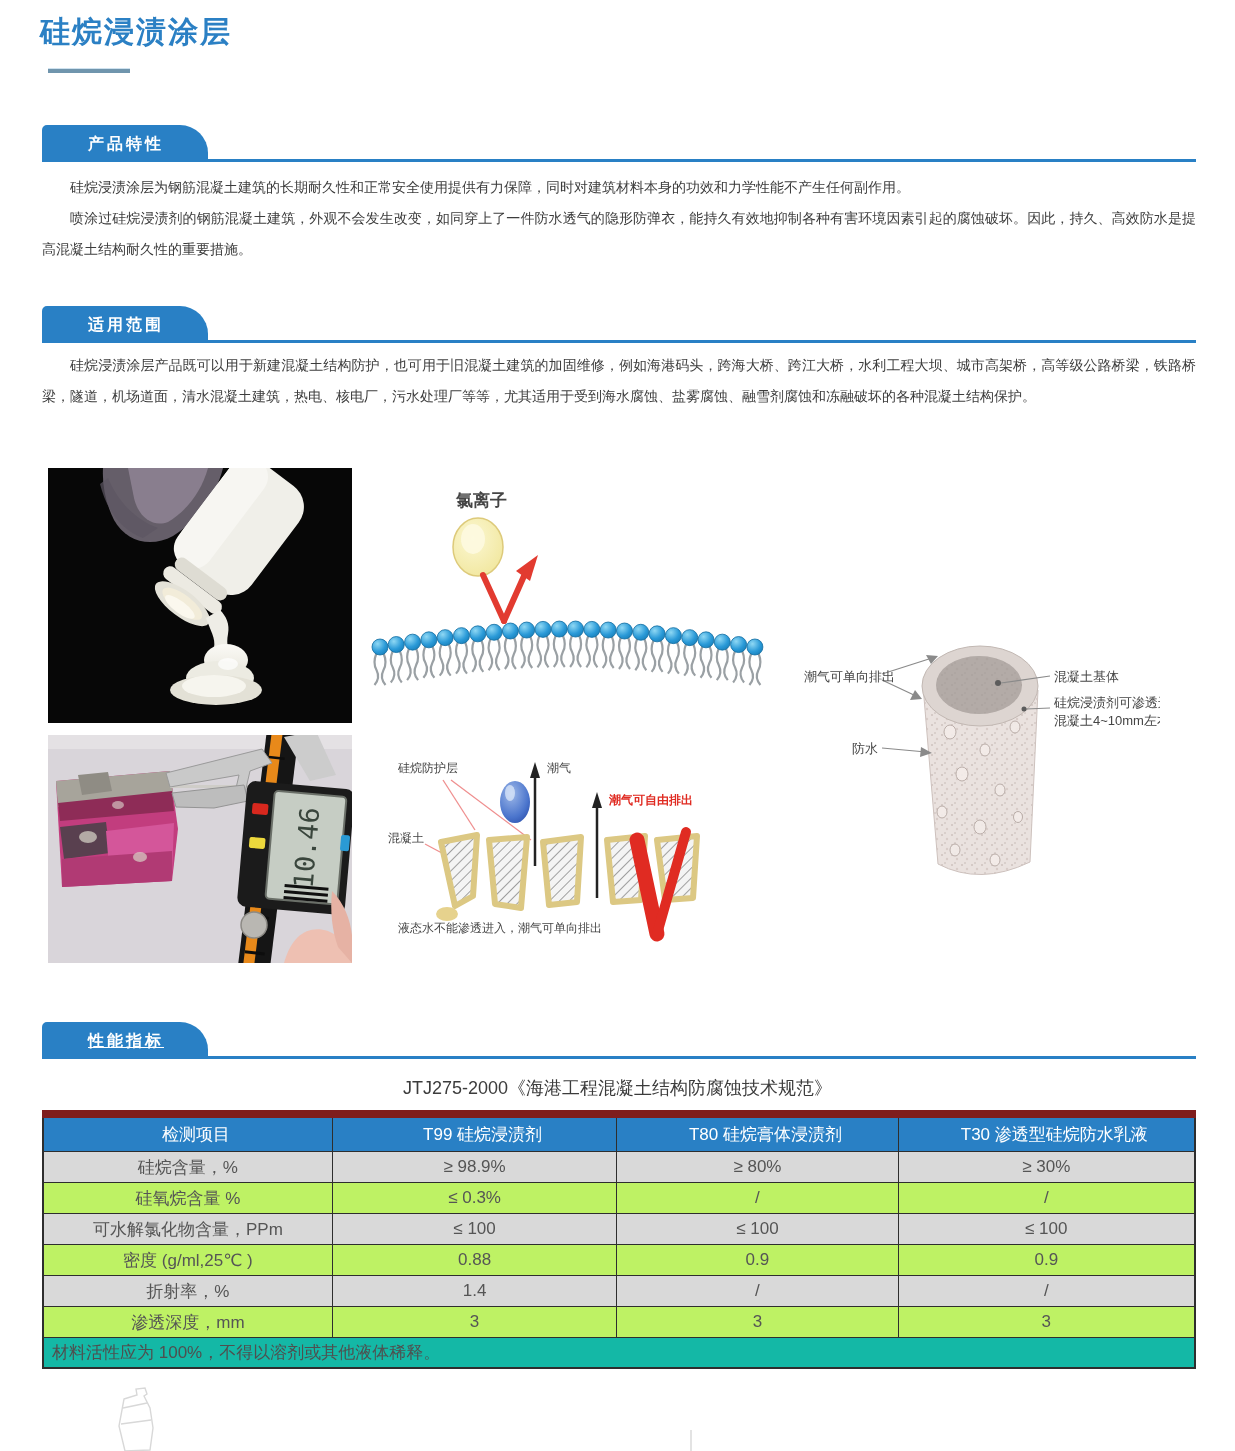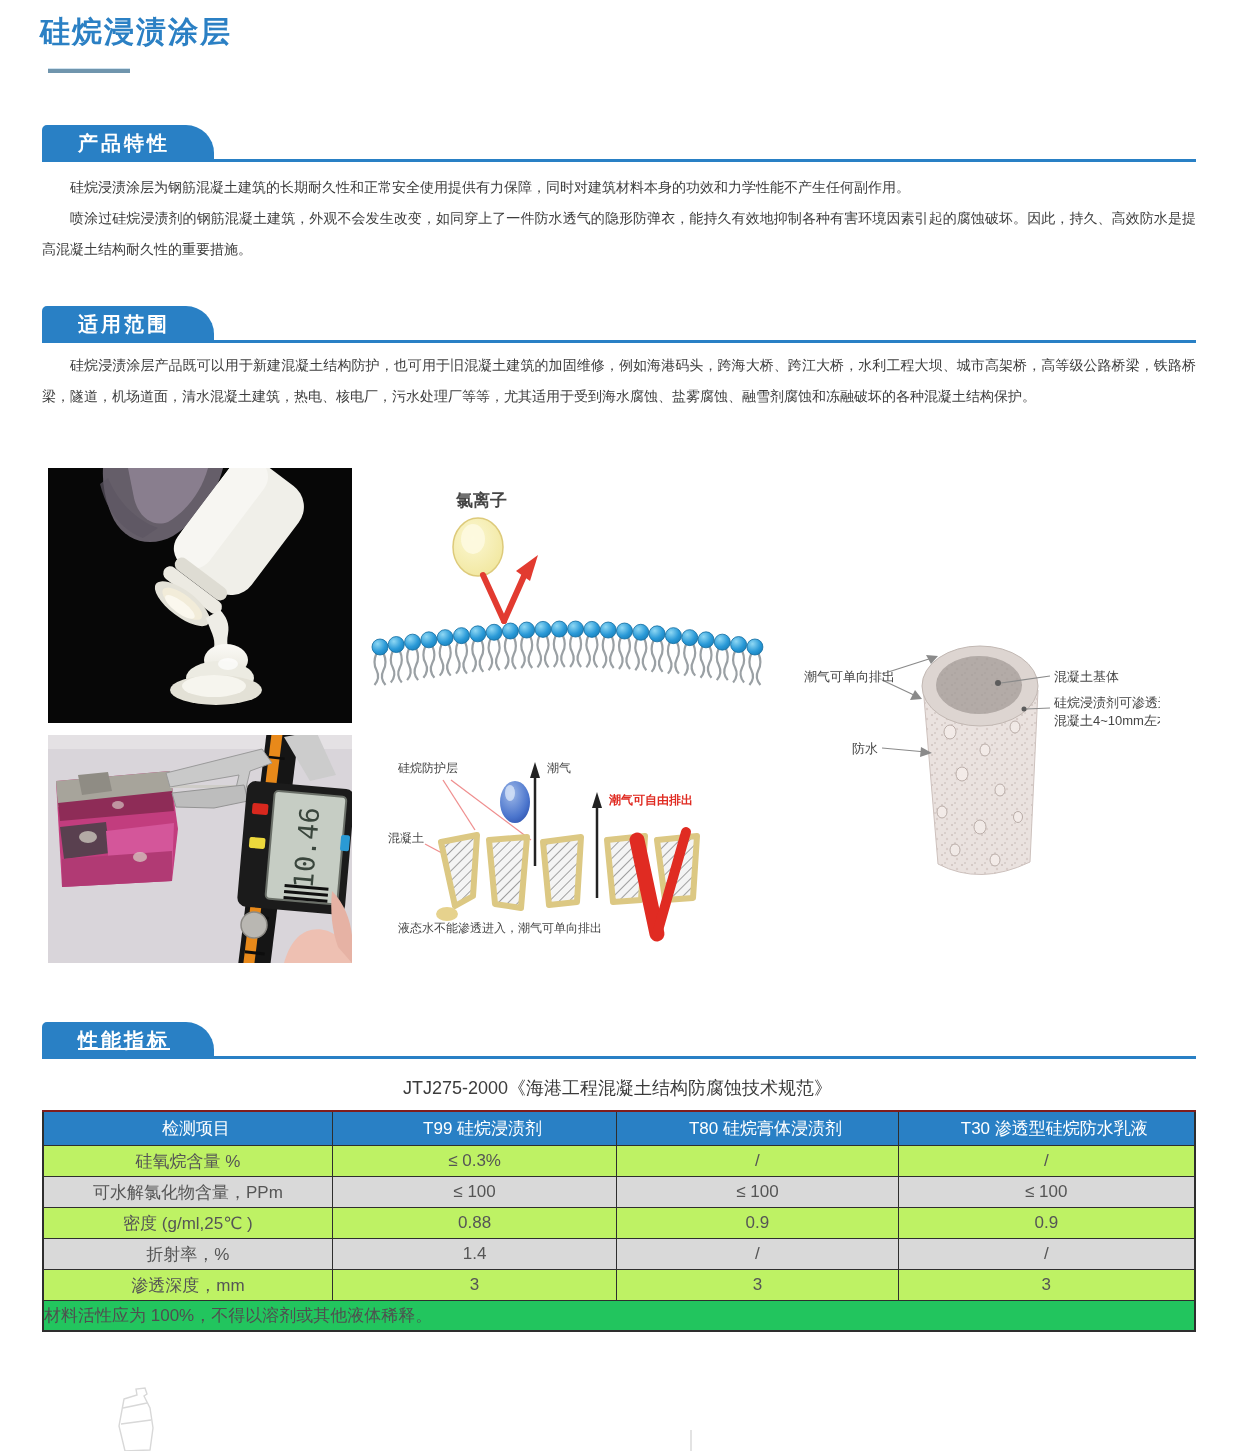--- a/index.html
+++ b/index.html
@@ -7,45 +7,45 @@
     position:relative; width:1235px; height:1451px; background:#ffffff;
     font-family:"Liberation Sans","DejaVu Sans",sans-serif; overflow:hidden;
   }
   .abs{position:absolute;}
   
   #page-title{left:40px; top:12px; font-size:30px; font-weight:bold; color:#2b80c4; letter-spacing:2px;}
   #title-dash{left:48px; top:68px; width:82px; height:4px; background:#7095ad; border-top:1px solid #cfe2ef;}
   
   .sec-tab{
     height:37px; line-height:37px; background:#2980c5; color:#ffffff;
-    font-size:20px; font-weight:bold; letter-spacing:3px;
-    padding:0 44px 0 36px; border-radius:5px 28px 0 0;
+    font-size:16px; font-weight:bold; letter-spacing:3px;
+    padding:0 44px 0 46px; border-radius:5px 28px 0 0;
   }
   .sec-rule{width:1154px; height:3px; background:#2980c5;}
   
   .body-text{
     width:1154px; color:#3c3c3c; font-size:14px; line-height:31px; text-align:justify;
   }
   .body-text p{margin:0; text-indent:2em;}
   
   .figure{overflow:hidden;}
   .diag-label{position:absolute; color:#454545; font-size:12px; white-space:nowrap;}
   .diag-label.small{font-size:13px;}
   .diag-label.red{color:#e02b22; font-weight:bold;}
   
   #std-title{left:0; top:1076px; width:1235px; text-align:center; font-size:18px; color:#3c3c3c;}
   #perf-table{left:42px; top:1110px; width:1154px; border-collapse:collapse; table-layout:fixed; font-size:17px; color:#555555;}
   #perf-table th, #perf-table td{
     border:1px solid #2e2e2e; text-align:center; padding:0; overflow:hidden; white-space:nowrap;
   }
   #perf-table{border:2px solid #2e2e2e;}
-  #perf-table thead th{background:#2980c5; color:#ffffff; height:33px; font-weight:normal; border-top:2px solid #7f1d1d;padding-left:16px;}
+  #perf-table thead th{background:#2980c5; color:#ffffff; height:33px; font-weight:normal; border-top:8px solid #7f1d1d;padding-left:16px;}
   #perf-table tbody td{height:30px; background:#bef264;}
   #perf-table tbody tr.gray td{background:#d9d9d9;}
-  #perf-table tfoot td{background:#22c55e; height:29px; text-align:left; color:#4f4f4f;}
+  #perf-table tfoot td{background:#14b8a6; height:29px; text-align:left; padding-left:8px; color:#4f4f4f;}
   
   #wm-line{left:690px; top:1430px; width:2px; height:21px; background:#e3e3e3;}
 </style>
 </head>
 <body>
 
 <div id="page">
 
   <div class="abs" id="page-title">硅烷浸渍涂层</div>
   <div class="abs" id="title-dash"></div>
@@ -339,20 +339,26 @@
   <table class="abs" id="perf-table">
     <thead>
       <tr>
         <th style="width:25.1%">检测项目</th>
         <th style="width:24.7%">T99 硅烷浸渍剂</th>
         <th style="width:24.4%">T80 硅烷膏体浸渍剂</th>
         <th style="width:25.8%">T30 渗透型硅烷防水乳液</th>
       </tr>
     </thead>
     <tbody>
+      <tr class="gray">
+        <td>硅烷含量，%</td>
+        <td>≥ 98.9%</td>
+        <td>≥ 80%</td>
+        <td>≥ 30%</td>
+      </tr>
       <tr>
         <td>硅氧烷含量 %</td>
         <td>≤ 0.3%</td>
         <td>/</td>
         <td>/</td>
       </tr>
       <tr class="gray">
         <td>可水解氯化物含量，PPm</td>
         <td>≤ 100</td>
         <td>≤ 100</td>

